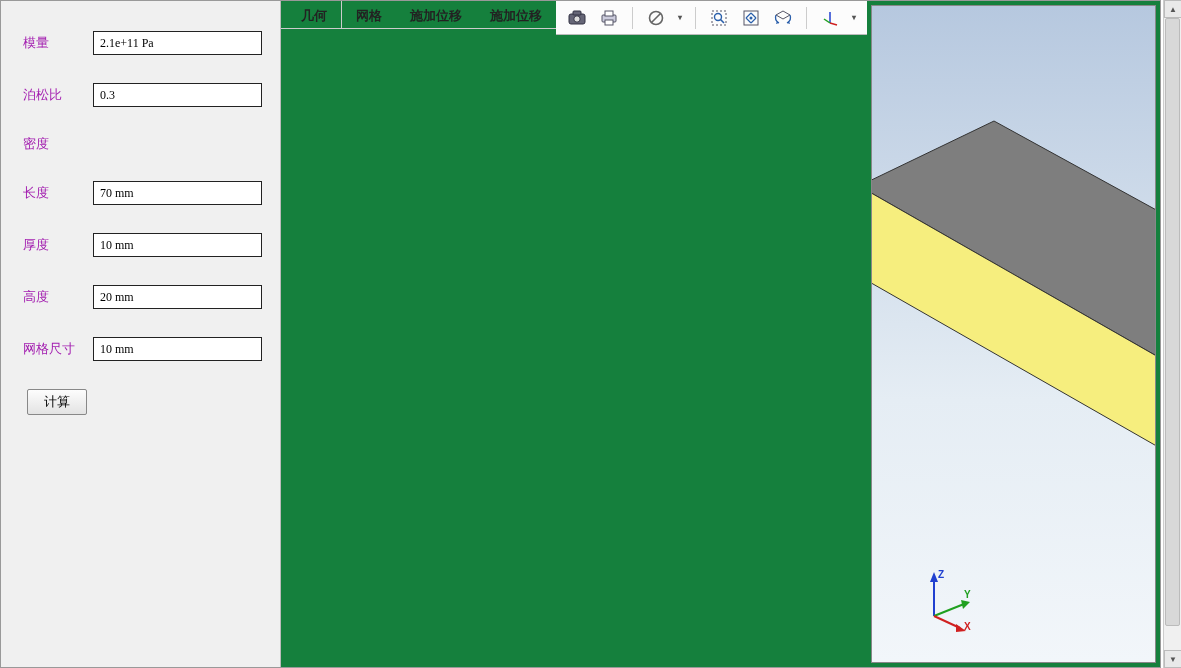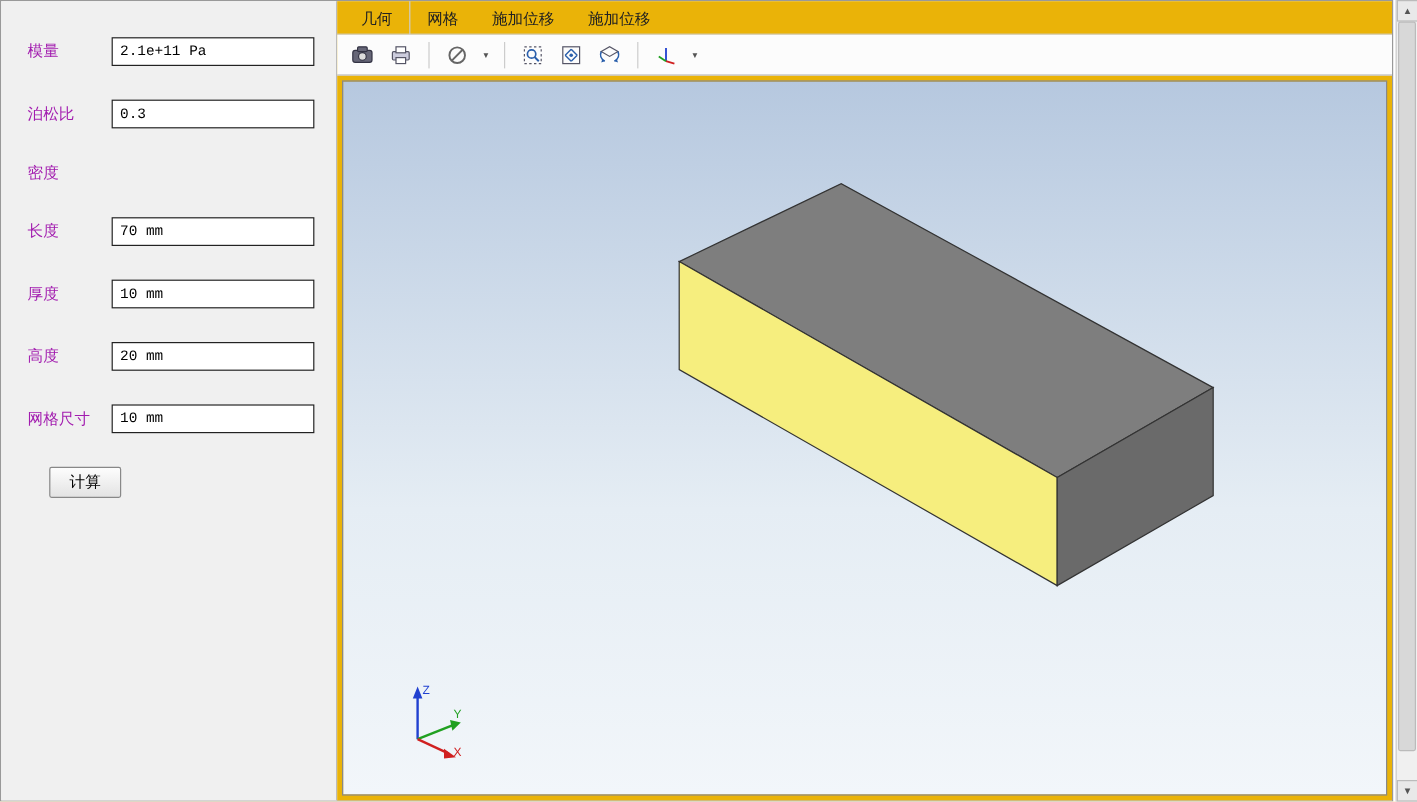--- a/index.html
+++ b/index.html
@@ -2,24 +2,24 @@
 <html><head>
 <meta charset="utf-8">
 <style>
   * { box-sizing: border-box; margin: 0; padding: 0; }
   html, body { width: 1181px; height: 668px; font-family: "SimSun", "Arial", sans-serif; font-size: 12px; background: #fff; overflow: hidden; }
   .app { display: flex; width: 1161px; height: 668px; border: 1px solid #999; }
   
   .panel-left { width: 280px; height: 100%; background: #f0f0f0; padding: 30px 18px 0 22px; border-right: 1px solid #bbb; }
   .form-row { display: flex; align-items: center; margin-bottom: 28px; }
   .form-label { width: 70px; font-size: 13px; color: #a21caf; }
-  .form-input { flex: 1; height: 24px; border: 1px solid #222; background: #fff; padding: 0 6px; font-family: Liberation Mono, monospace; font-size: 12px; color: #000; }
-  .btn-calc { width: 60px; height: 26px; background: linear-gradient(#fdfdfd,#e3e3e3); border: 1px solid #888; border-radius: 2px; font-size: 13px; cursor: pointer; margin-left: 18px; }
+  .form-input { flex: 1; height: 24px; border: 1px solid #222; background: #fff; padding: 0 6px; font-family: Liberation Serif, serif; font-size: 12px; color: #000; }
+  .btn-calc { width: 60px; height: 26px; background: linear-gradient(#fdfdfd,#e3e3e3); border: 1px solid #888; border-radius: 2px; font-size: 13px; cursor: pointer; margin-left: 4px; }
   
-  .panel-right { flex:1; display:flex; flex-direction:column; background:#eab308; }
+  .panel-right { flex:1; display:flex; background:#15803d;font-weight:bold; }
   .tabs { display:flex; height:28px; padding-left:6px; border-bottom:1px solid #ccc; }
   .tab { padding:6px 14px 0 14px; font-size:13px; color:#222; cursor:pointer; height:28px; }
   .tab.sep { border-right:1px solid #ccc; }
   
   .toolbar { height:34px; background:#fcfcfc; border-bottom:1px solid #bbb; display:flex; align-items:center; padding:0 8px; gap:6px; }
   .tbtn { width:26px; height:26px; display:flex; align-items:center; justify-content:center; border-radius:3px; cursor:pointer; }
   .tsep { width:1px; height:22px; background:#ccc; margin:0 4px; }
   .drop { width:10px; display:flex; align-items:center; justify-content:center; color:#555; font-size:8px; cursor:pointer; }
   
   .viewport { flex:1; background: linear-gradient(#b6c8df 0%, #e5edf4 60%, #f2f6fa 100%); border:1px solid #888; margin:4px; position:relative; overflow:hidden; }

